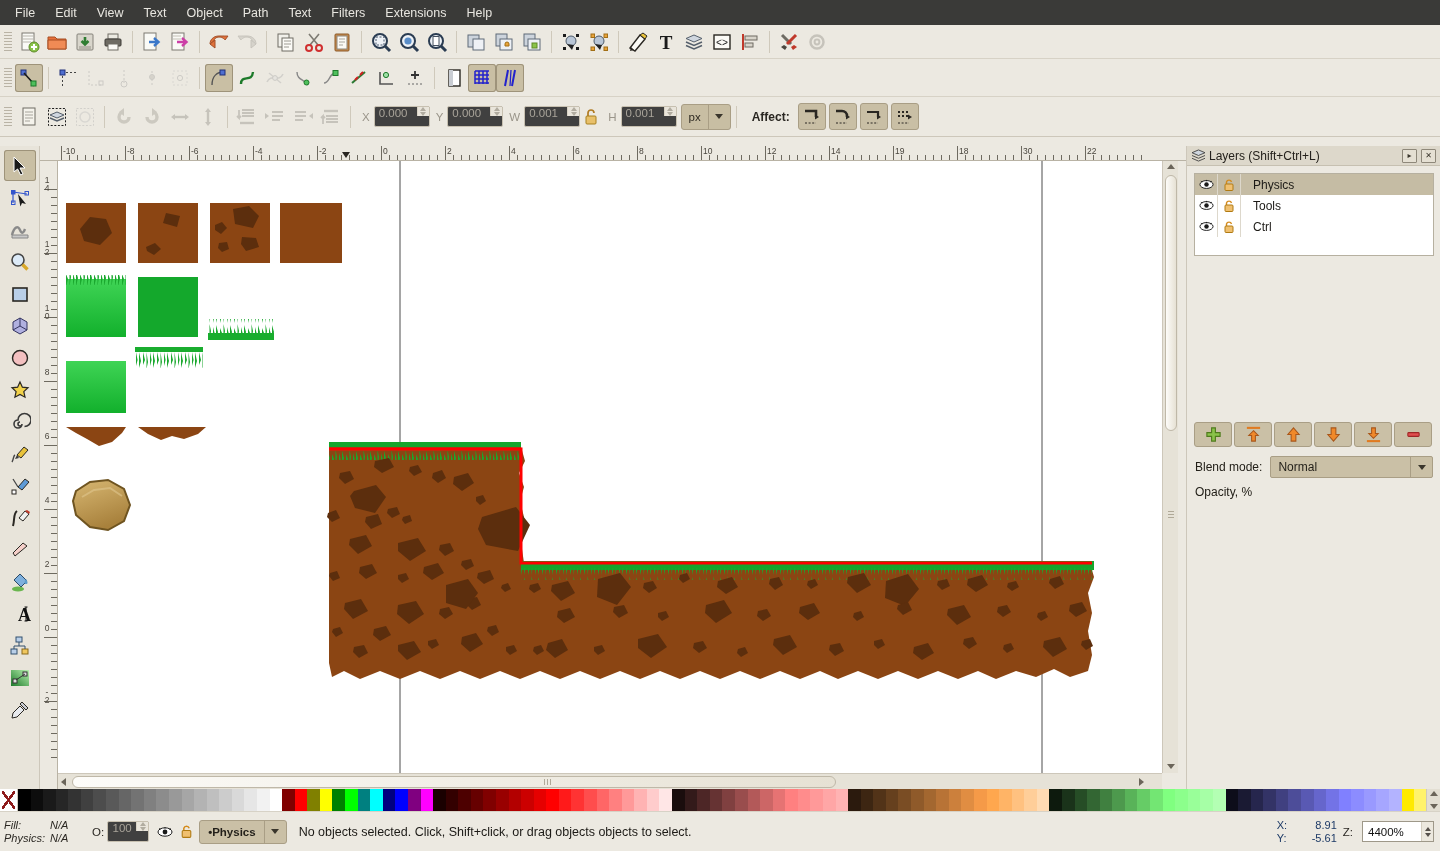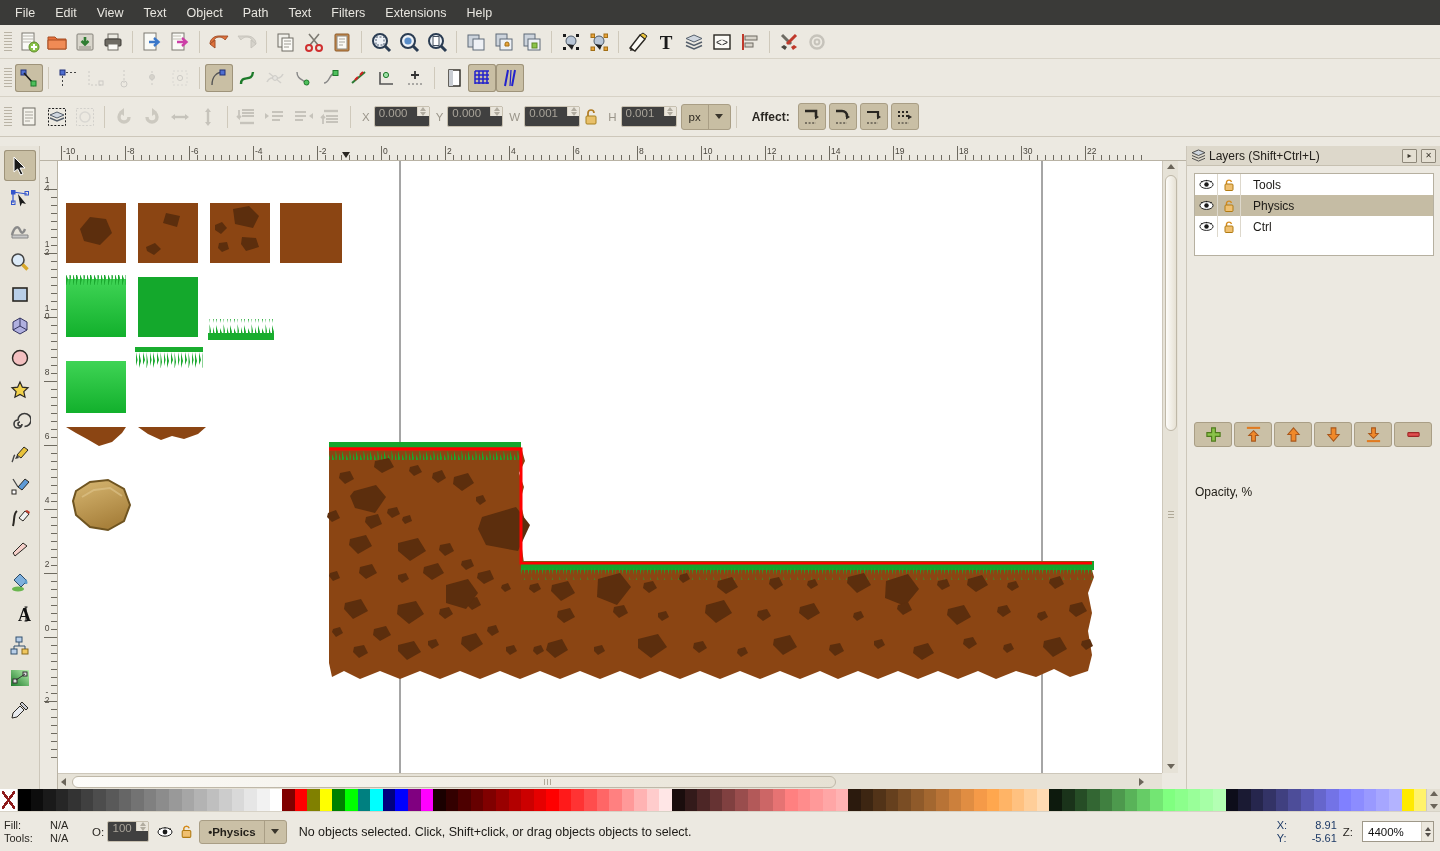--- a/index.html
+++ b/index.html
@@ -202,21 +202,21 @@
   #pal-strip { flex:1; display:flex; }
   #pal-strip div { flex:1 1 0; }
   #pal-scroll { width:14px; flex:none; background:#e3dfd3; display:flex;flex-direction:column;
      align-items:center;justify-content:space-between;border-left:1px solid #cfc9bb;}
   
   #status {
     position:absolute; left:0; top:811px; width:1440px; height:40px;
     background:#ece9e1; display:flex; align-items:center; border-top:1px solid #d7d2c6;
   }
   #fillstroke { width:92px; padding-left:4px; font-size:11px; line-height:13px; color:#2a2722;}
-  #fillstroke .r { display:flex; }
+  #fillstroke .r { display:flex;font-style:italic; }
   #fillstroke .k { width:46px; }
   #fillstroke .v { color:#2a2722; }
   .st-lbl { font-size:11.5px; color:#2a2722; margin-right:3px;}
   #layer-ind {
     display:flex; height:24px; border:1px solid #a99e85; background:#cac0a6;
     border-radius:3px; margin-left:6px;
   }
   #layer-ind .n { padding:0 8px; display:flex;align-items:center;font-size:11.5px;font-weight:bold;color:#221f19;}
   #layer-ind .a { width:22px;border-left:1px solid #a99e85;display:flex;align-items:center;justify-content:center;}
   #statusmsg { margin-left:12px; font-size:12.5px; color:#1c1a16; flex:1;}
@@ -1298,52 +1298,52 @@
             <path d="M1 7l7 3 7-3" fill="none" stroke="#444"></path>
             <path d="M1 10l7 3 7-3" fill="none" stroke="#444"></path>
           </svg>
       </span>
       <span class="t">Layers (Shift+Ctrl+L)</span>
       <div class="tbtn">▸</div>
       <div class="tbtn">✕</div>
     </div>
 
     <div id="layerlist">
+      <div class="lrow sel">
+        <div class="lcell-eye">
+          <svg width="15" height="11" viewBox="0 0 16 11">
+              <ellipse cx="8" cy="5.5" rx="7" ry="4.2" fill="#fff" stroke="#1a1a1a"></ellipse>
+              <circle cx="8" cy="5.5" r="2.4" fill="#1a1a1a"></circle>
+              <path d="M2 2l1.4 1M8 0.6V2M13.6 2l-1.2 1" stroke="#1a1a1a" stroke-width="1"></path>
+            </svg>
+        </div>
+        <div class="lcell-lock">
+          <svg width="12" height="14" viewBox="0 0 12 14">
+              <path d="M3.5 6V4a2.6 2.6 0 015 0" fill="none" stroke="#d48a1a" stroke-width="1.4"></path>
+              <rect x="2" y="6" width="8" height="6.5" rx="1" fill="#f0c070" stroke="#b07a12"></rect>
+            </svg>
+        </div>
+        <div class="lname">Physics</div>
+      </div>
       <div class="lrow">
         <div class="lcell-eye">
           <svg width="15" height="11" viewBox="0 0 16 11">
               <ellipse cx="8" cy="5.5" rx="7" ry="4.2" fill="#fff" stroke="#1a1a1a"></ellipse>
               <circle cx="8" cy="5.5" r="2.4" fill="#1a1a1a"></circle>
               <path d="M2 2l1.4 1M8 0.6V2M13.6 2l-1.2 1" stroke="#1a1a1a" stroke-width="1"></path>
             </svg>
         </div>
         <div class="lcell-lock">
           <svg width="12" height="14" viewBox="0 0 12 14">
               <path d="M3.5 6V4a2.6 2.6 0 015 0" fill="none" stroke="#d48a1a" stroke-width="1.4"></path>
               <rect x="2" y="6" width="8" height="6.5" rx="1" fill="#f0c070" stroke="#b07a12"></rect>
             </svg>
         </div>
         <div class="lname">Tools</div>
       </div>
-      <div class="lrow sel">
-        <div class="lcell-eye">
-          <svg width="15" height="11" viewBox="0 0 16 11">
-              <ellipse cx="8" cy="5.5" rx="7" ry="4.2" fill="#fff" stroke="#1a1a1a"></ellipse>
-              <circle cx="8" cy="5.5" r="2.4" fill="#1a1a1a"></circle>
-              <path d="M2 2l1.4 1M8 0.6V2M13.6 2l-1.2 1" stroke="#1a1a1a" stroke-width="1"></path>
-            </svg>
-        </div>
-        <div class="lcell-lock">
-          <svg width="12" height="14" viewBox="0 0 12 14">
-              <path d="M3.5 6V4a2.6 2.6 0 015 0" fill="none" stroke="#d48a1a" stroke-width="1.4"></path>
-              <rect x="2" y="6" width="8" height="6.5" rx="1" fill="#f0c070" stroke="#b07a12"></rect>
-            </svg>
-        </div>
-        <div class="lname">Physics</div>
-      </div>
       <div class="lrow">
         <div class="lcell-eye">
           <svg width="15" height="11" viewBox="0 0 16 11">
               <ellipse cx="8" cy="5.5" rx="7" ry="4.2" fill="#fff" stroke="#1a1a1a"></ellipse>
               <circle cx="8" cy="5.5" r="2.4" fill="#1a1a1a"></circle>
               <path d="M2 2l1.4 1M8 0.6V2M13.6 2l-1.2 1" stroke="#1a1a1a" stroke-width="1"></path>
             </svg>
         </div>
         <div class="lcell-lock">
           <svg width="12" height="14" viewBox="0 0 12 14">
@@ -1383,20 +1383,29 @@
             <path d="M2 16h14" stroke="#e07a20" stroke-width="2.2"></path>
           </svg>
       </div>
       <div class="lbtn">
         <svg width="17" height="17" viewBox="0 0 18 18">
             <rect x="3" y="7" width="12" height="4" rx="1" fill="#e04f4f" stroke="#9e2626" stroke-width="1.1"></rect>
           </svg>
       </div>
     </div>
 
+    <div id="blendrow">
+      <span class="lbl">Blend mode:</span>
+      <div id="blendsel">
+        <div class="v">Normal</div>
+        <div class="a">
+            <span class="caret"></span>
+          </div>
+      </div>
+    </div>
 
     <div id="opacity-lbl">Opacity, %</div>
   </div>
 </div>
 
 <div id="palette">
   <div id="pal-none"></div>
   <div id="pal-strip">
       <div style="background: rgb(0, 0, 0);"></div>
       <div style="background: rgb(13, 13, 13);"></div>
@@ -1517,21 +1526,21 @@
   </div>
 </div>
 
 <div id="status">
   <div id="fillstroke">
     <div class="r">
         <span class="k">Fill:</span>
         <span class="v">N/A</span>
       </div>
     <div class="r">
-        <span class="k">Tools:</span>
+        <span class="k">Physics:</span>
         <span class="v">N/A</span>
       </div>
   </div>
 
   <span class="st-lbl">O:</span>
   <div class="spin">
     <input readonly="" style="width: 28px; text-align: center;" value="100">
     <div class="arrows">
         <i class="u"></i>
         <i class="d"></i>

